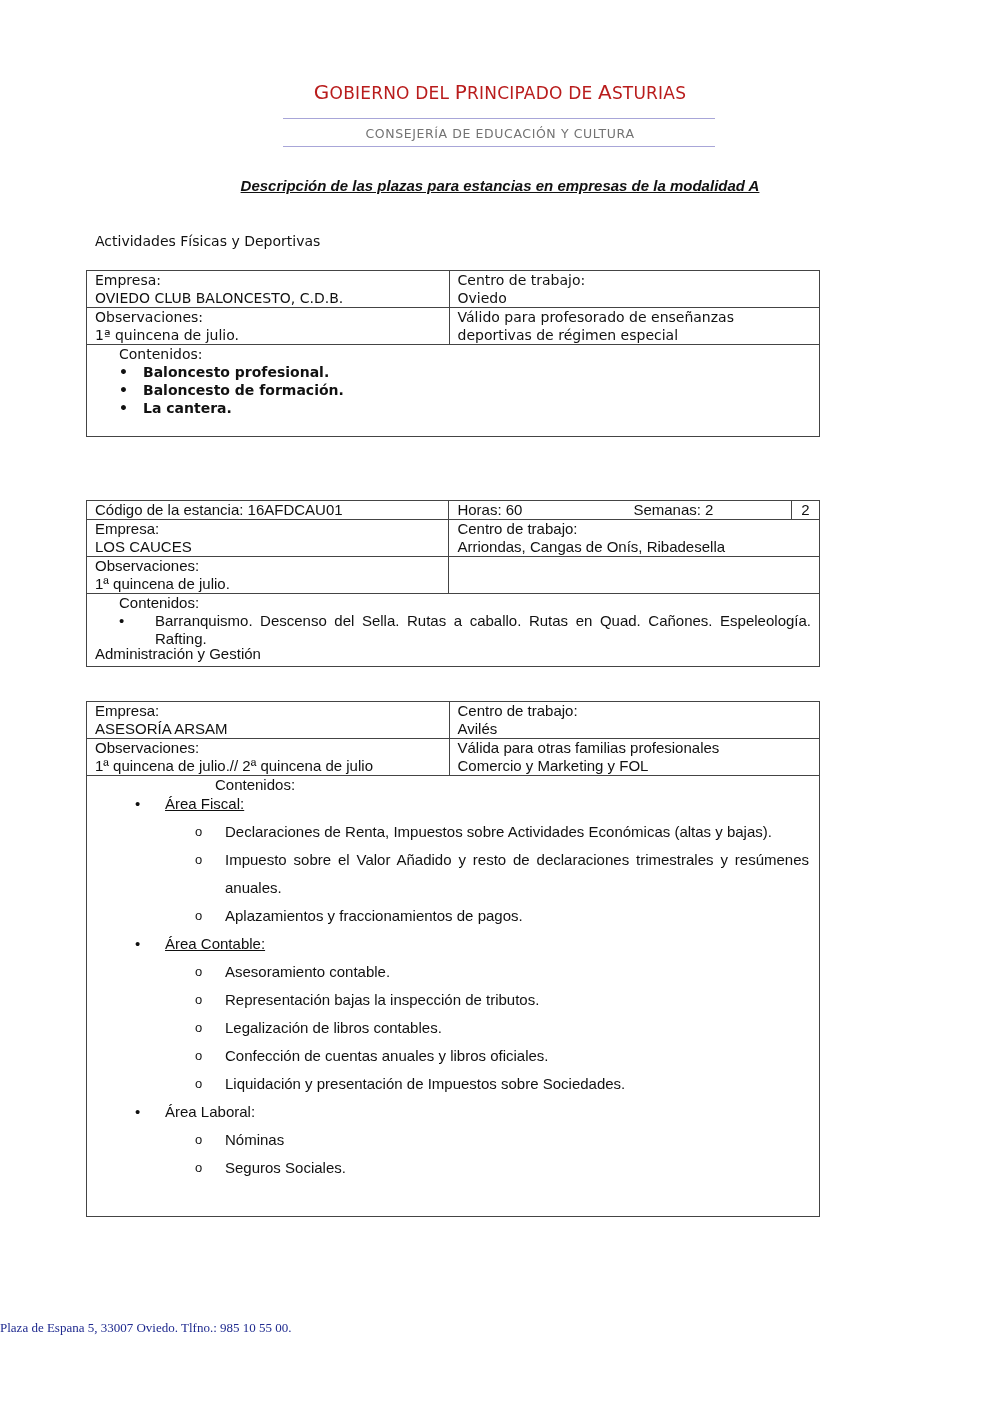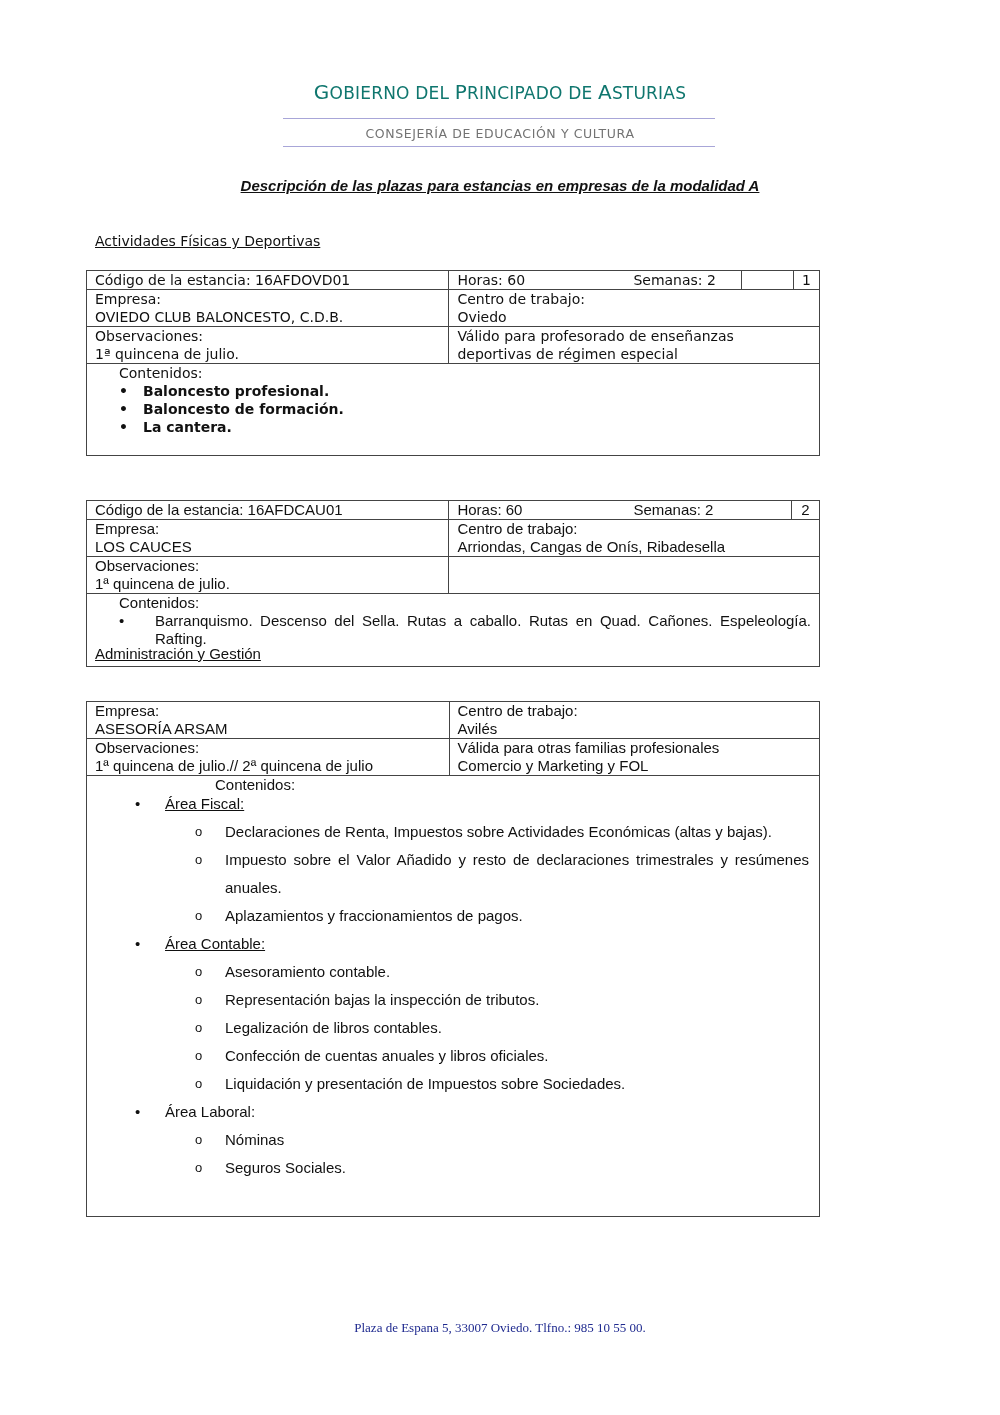--- a/index.html
+++ b/index.html
@@ -1,37 +1,37 @@
 <!DOCTYPE html>
 <html><head>
 <meta charset="utf-8">
 <style>
   html, body { margin: 0; padding: 0; background: #ffffff; }
   body { width: 1000px; height: 1415px; position: relative; overflow: hidden; font-family: "DejaVu Sans", sans-serif; color: #111; }
-  .header-title { position: absolute; left: 0; width: 1000px; top: 80px; text-align: center; color: #0f766e; font-family: "DejaVu Sans", sans-serif; font-size: 17px; letter-spacing: 0.2px; }
+  .header-title { position: absolute; left: 0; width: 1000px; top: 80px; text-align: center; color: #b91c1c; font-family: "DejaVu Sans", sans-serif; font-size: 17px; letter-spacing: 0.2px; }
   .header-title .big { font-size: 20px; }
   .rule { position: absolute; left: 283px; width: 432px; height: 1px; background: #a8a6d8; }
   .header-sub { position: absolute; left: 0; width: 1000px; top: 126px; text-align: center; color: #737373; font-size: 12.5px; letter-spacing: 0.6px; }
   .doc-title { position: absolute; left: 0; width: 1000px; top: 177px; text-align: center; font-family: "Liberation Sans", sans-serif; font-weight: bold; font-size: 15px; text-decoration: underline; font-style: italic; }
-  .section { position: absolute; left: 95px; font-size: 14px; text-decoration: underline; font-family: "DejaVu Sans", sans-serif; }
+  .section { position: absolute; left: 95px; font-size: 14px; font-family: "DejaVu Sans", sans-serif; }
   table.st { position: absolute; left: 86px; width: 734px; border-collapse: collapse; font-size: 14px; font-family: "DejaVu Sans", sans-serif; }
   table.st td { border: 1px solid #444; padding: 0 8px; vertical-align: top; line-height: 18px; }
   table.st.narrow { font-family: "Liberation Sans", sans-serif; font-size: 15px; }
   .hrs { display: inline-block; width: 176px; }
   .num { text-align: center; }
   ul.b { margin: 0; padding-left: 48px; list-style: none; }
   ul.b li { position: relative; font-weight: bold; }
   ul.b li::before { content: "•"; position: absolute; left: -24px; }
   .just { text-align: justify; text-align-last: left; }
   .area { position: relative; padding-left: 70px; line-height: 28px; }
   .area::before { content: "•"; position: absolute; left: 40px; }
   .u { text-decoration: underline; }
   .sub { position: relative; padding-left: 130px; padding-right: 2px; line-height: 28px; text-align: justify; text-align-last: left; }
   .sub::before { content: "o"; position: absolute; left: 100px; font-size: 13px; }
-  .footer { position: absolute; left: 0; width: 1000px; top: 1320px; text-align: center; color: #1f2a8f; font-family: "Liberation Serif", serif; font-size: 13px; }
+  .footer { position: absolute; left: 0; width: 1000px; top: 1320px; color: #1f2a8f; font-family: "Liberation Serif", serif; font-size: 13px; }
 </style>
 </head>
 <body>
 
 <div class="header-title">
   <span class="big">G</span><span>OBIERNO DEL </span><span class="big">P</span><span>RINCIPADO DE </span><span class="big">A</span><span>STURIAS</span>
 </div>
 <div class="rule" style="top:118px"></div>
 <div class="header-sub">CONSEJERÍA DE EDUCACIÓN Y CULTURA</div>
 <div class="rule" style="top:146px"></div>
@@ -40,27 +40,20 @@
 
 <div class="section" style="top:233px">Actividades Físicas y Deportivas</div>
 
 <table class="st" style="top:270px">
   <colgroup>
       <col style="width:363px">
       <col style="width:293px">
       <col style="width:78px">
     </colgroup>
   <tbody>
-      <tr>
-    <td>Código de la estancia: 16AFDOVD01</td>
-    <td colspan="1" style="border-right:1px solid #444;">
-      <span class="hrs">Horas: 60</span><span>Semanas: 2</span>
-    </td>
-    <td class="num" style="text-align:right;padding-right:10px;"><span style="display:inline-block;border-left:1px solid #444;padding-left:8px;margin-right:-10px;padding-right:8px">1</span></td>
-  </tr>
   <tr>
     <td>
           <div>Empresa:</div>
           <div>OVIEDO CLUB BALONCESTO, C.D.B.</div>
         </td>
     <td colspan="2">
           <div>Centro de trabajo:</div>
           <div>Oviedo</div>
         </td>
   </tr>

